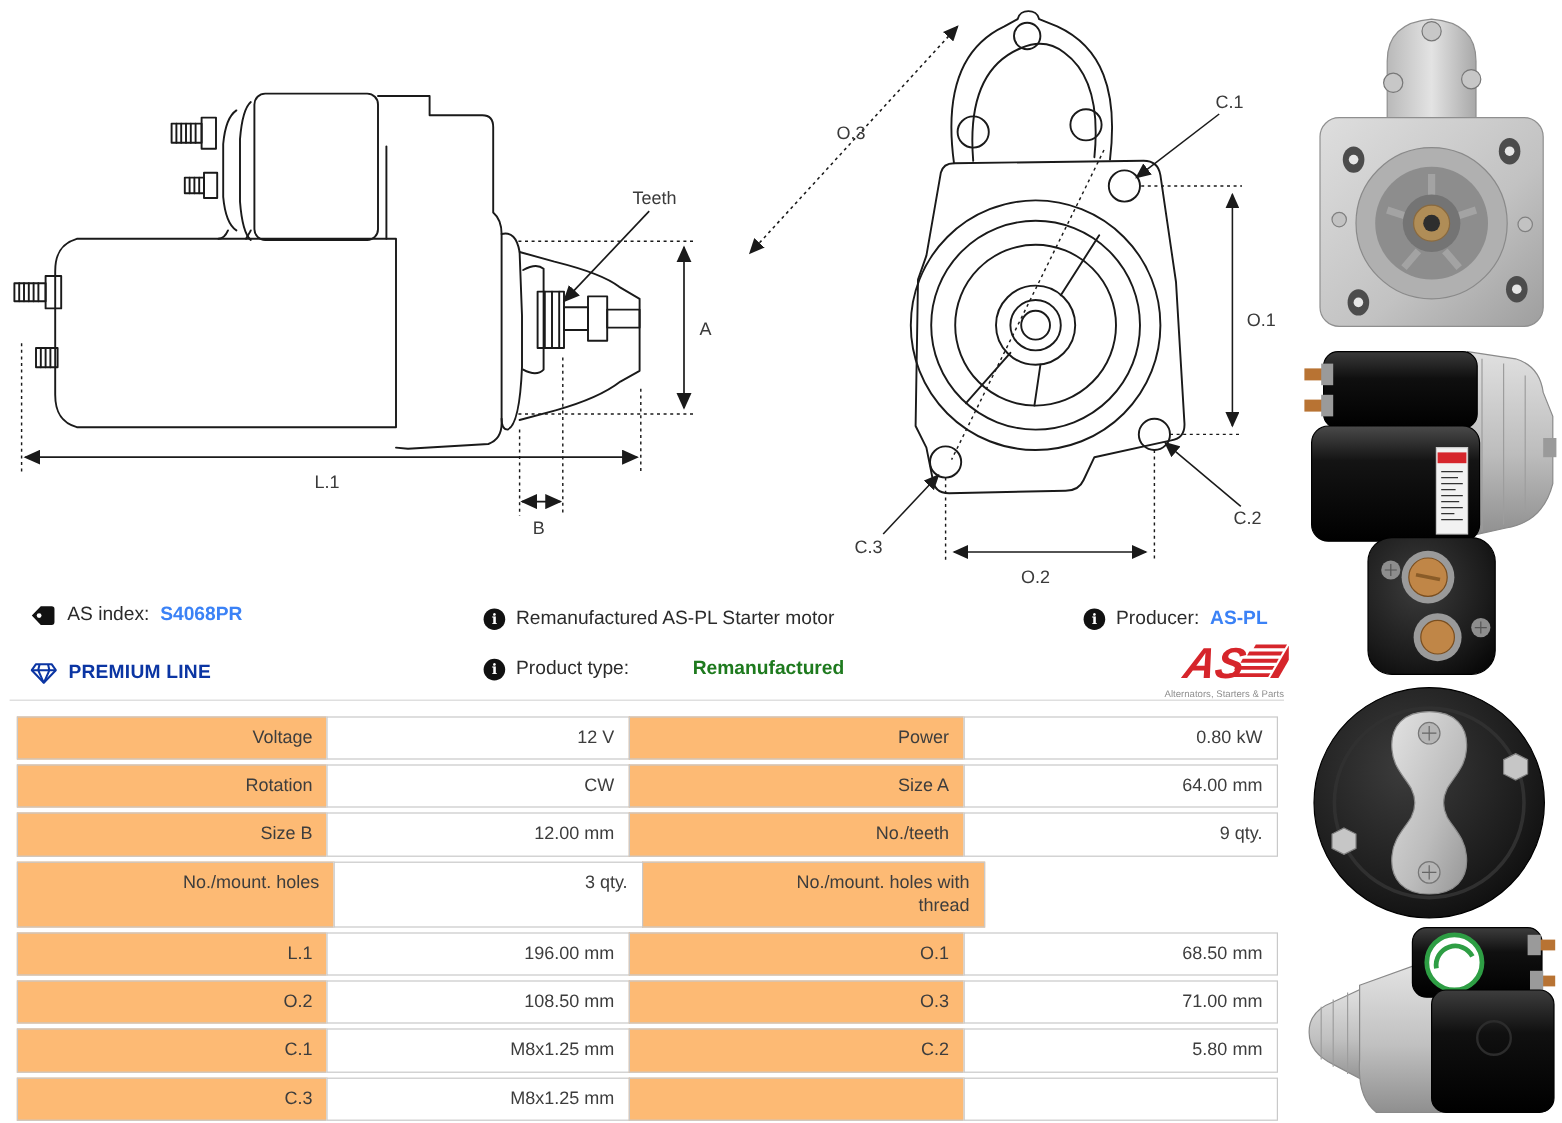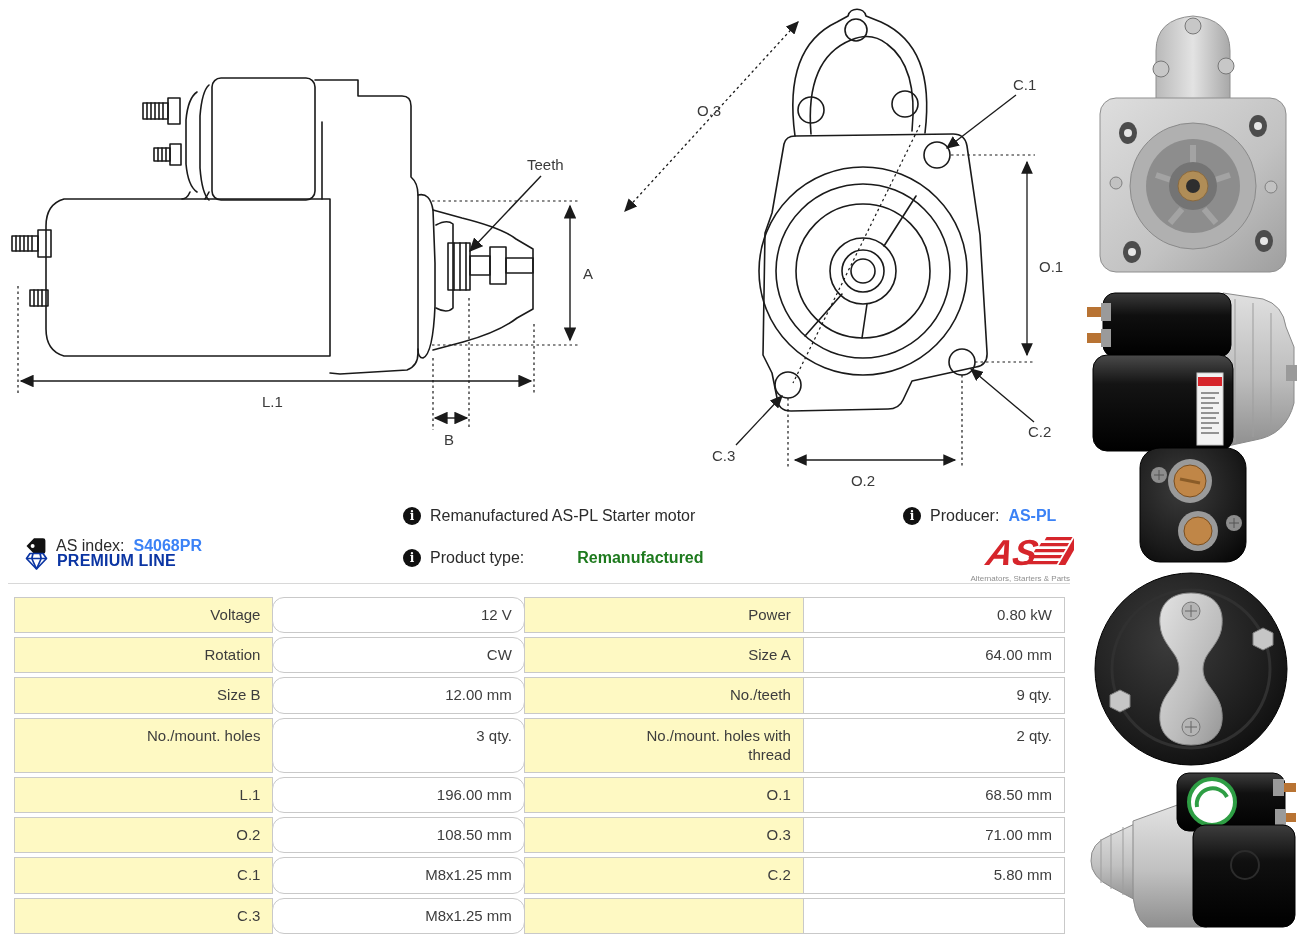--- a/index.html
+++ b/index.html
@@ -23,23 +23,23 @@
   .premium { color: #0b35a3; font-weight: 700; font-size: 16px; letter-spacing: .2px; }
   .type-green { color: #1e7a1e; font-weight: 700; margin-left: 44px; }
   .info-icon { display: inline-flex; align-items: center; justify-content: center; width: 18px; height: 18px; border-radius: 50%; background: #111; color: #fff; font-family: "DejaVu Serif", serif; font-weight: 700; font-size: 12px; flex: 0 0 18px; }
   .brand-logo { position: absolute; left: 966px; top: 531px; }
 
   
   .spec-table { position: absolute; left: 14px; top: 597px; width: 1051px; font-size: 15px; color: #3d3d3d; }
   .spec-row { display: flex; margin-bottom: 4px; }
   .cell { border: 1px solid #c9c9c9; padding: 7px 12px 8px 12px; text-align: right; line-height: 1.28; }
   .cell + .cell { margin-left: -1px; }
-  .lbl { background: #fef9c3; padding-left: 17px; }
+  .lbl { background: #fdba74; padding-left: 17px; }
   .val { background: #ffffff; }
-  .c1 { width: 265px; } .c2 { width: 258px; border-radius: 12px; } .c3 { width: 286px; } .c4 { width: 268px; }
+  .c1 { width: 265px; } .c2 { width: 258px; } .c3 { width: 286px; } .c4 { width: 268px; }
   .narrow span { display: inline-block; max-width: 170px; text-align: right; }
 </style>
 </head>
 <body>
 
 <div class="page">
 
   <svg class="tech" style="left:0;top:58px" width="620" height="392" viewBox="0 0 620 392">
     <defs>
       <marker id="ahS" markerWidth="11" markerHeight="9" refX="9" refY="4.5" orient="auto-start-reverse">
@@ -286,21 +286,21 @@
     <circle cx="127" cy="37" r="23" fill="#ffffff" stroke="#2e9e44" stroke-width="4"></circle>
     <path d="M112 42 A16 16 0 0 1 142 32" stroke="#2e9e44" stroke-width="4" fill="none"></path>
     <rect x="197" y="18" width="14" height="9" fill="#b87333"></rect>
     <rect x="199" y="48" width="12" height="9" fill="#b87333"></rect>
     <rect x="188" y="14" width="11" height="17" fill="#9a9a9a"></rect>
     <rect x="190" y="44" width="11" height="17" fill="#9a9a9a"></rect>
     <rect x="108" y="60" width="102" height="102" rx="12" fill="url(#g4b)" stroke="#000"></rect>
     <circle cx="160" cy="100" r="14" fill="none" stroke="#2c2c2c" stroke-width="2"></circle>
   </svg>
 
-  <div class="info-row" style="left:25px;top:535px">
+  <div class="info-row" style="left:25px;top:502px">
     <svg width="22" height="22" viewBox="0 0 22 22">
       <path d="M1.5 11 L9 3.2 H18 a2.4 2.4 0 0 1 2.4 2.4 V16.4 a2.4 2.4 0 0 1 -2.4 2.4 H9 Z" fill="#111"></path>
       <circle cx="7.6" cy="11" r="2" fill="#fff"></circle>
     </svg>
     <span>AS index:</span>
     <b>S4068PR</b>
   </div>
 
   <div class="info-row" style="left:25px;top:551px">
     <svg width="23" height="20" viewBox="0 0 23 20">
@@ -366,21 +366,20 @@
       <div class="cell lbl c1">Size B</div>
       <div class="cell val c2">12.00 mm</div>
       <div class="cell lbl c3">No./teeth</div>
       <div class="cell val c4">9 qty.</div>
     </div>
 
     <div class="spec-row">
       <div class="cell lbl c1">No./mount. holes</div>
       <div class="cell val c2">3 qty.</div>
       <div class="cell lbl c3 narrow"><span>No./mount. holes with thread</span></div>
-      <div class="cell val c4">2 qty.</div>
     </div>
 
     <div class="spec-row">
       <div class="cell lbl c1">L.1</div>
       <div class="cell val c2">196.00 mm</div>
       <div class="cell lbl c3">O.1</div>
       <div class="cell val c4">68.50 mm</div>
     </div>
 
     <div class="spec-row">

